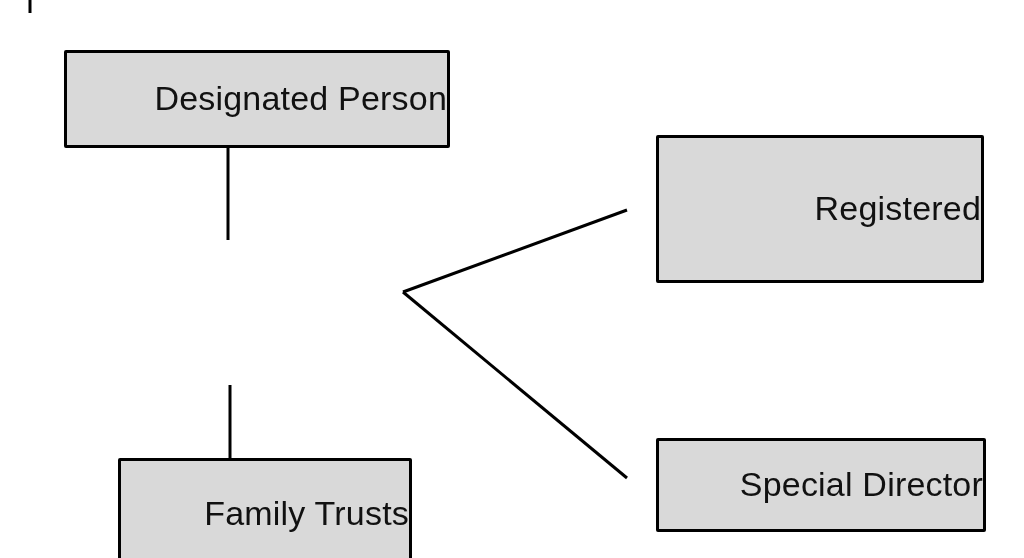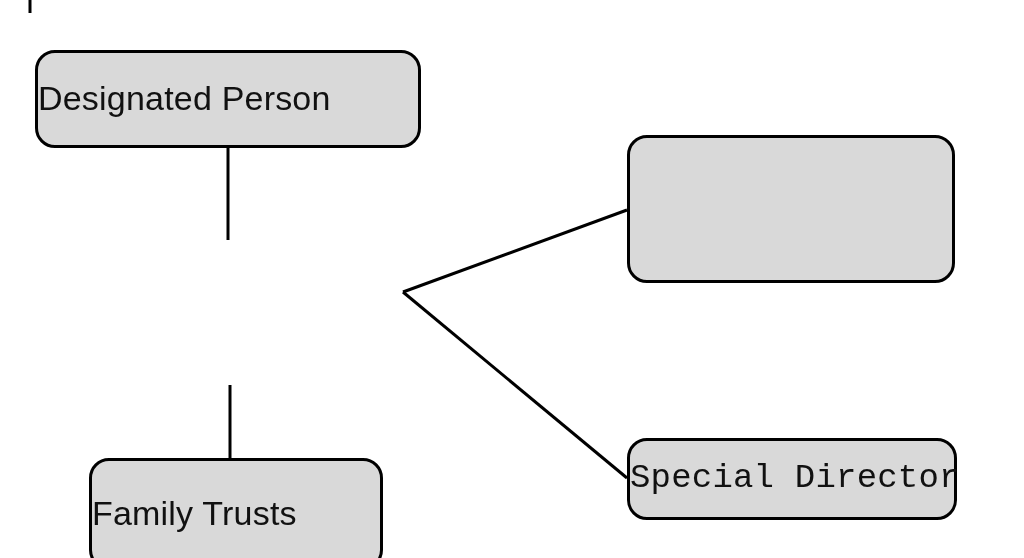--- a/index.html
+++ b/index.html
@@ -20,40 +20,41 @@
     left: 0;
     top: 0;
     width: 1024px;
     height: 558px;
   }
   .node {
     position: absolute;
     box-sizing: border-box;
     background: #d9d9d9;
     border: 3px solid #000000;
-    border-radius: 20px;
+    border-radius: 2px;
     display: flex;
     flex-direction: column;
-    align-items: flex-start;
+    align-items: flex-end;
     justify-content: center;
     text-align: center;
+    margin-left: 29px;
   }
   .node .label-line {
     font-size: 34px;
     line-height: 1.35;
     color: #111111;
     letter-spacing: 0.2px;
     white-space: nowrap;
   }
   
   #n-designated-person      { left: 35px;  top: 50px;  width: 386px; height: 98px;  }
   #n-private-trust-company  { left: 43px;  top: 240px; width: 360px; height: 145px; }
   #n-family-trusts          { left: 89px;  top: 458px; width: 294px; height: 112px;  }
   #n-registered-representative { left: 627px; top: 135px; width: 328px; height: 148px; }
-  #n-special-director       { left: 627px; top: 438px; width: 330px; height: 82px; font-family: Liberation Mono, monospace;  }
+  #n-special-director       { left: 627px; top: 438px; width: 330px; height: 94px;  }
 </style>
 </head>
 <body>
 
 <div class="canvas">
 
   <svg class="edges" viewBox="0 0 1024 558" xmlns="http://www.w3.org/2000/svg" aria-hidden="true">
 
     <line x1="30" y1="0" x2="30" y2="13" stroke="#000000" stroke-width="3"></line>
 
@@ -69,19 +70,20 @@
   <div class="node" id="n-designated-person">
     <span class="label-line">Designated Person</span>
   </div>
 
 
   <div class="node" id="n-family-trusts">
     <span class="label-line">Family Trusts</span>
   </div>
 
   <div class="node" id="n-registered-representative">
+    <span class="label-line">Registered</span>
   </div>
 
   <div class="node" id="n-special-director">
     <span class="label-line">Special Director</span>
   </div>
 
 </div>
 
 </body></html>

